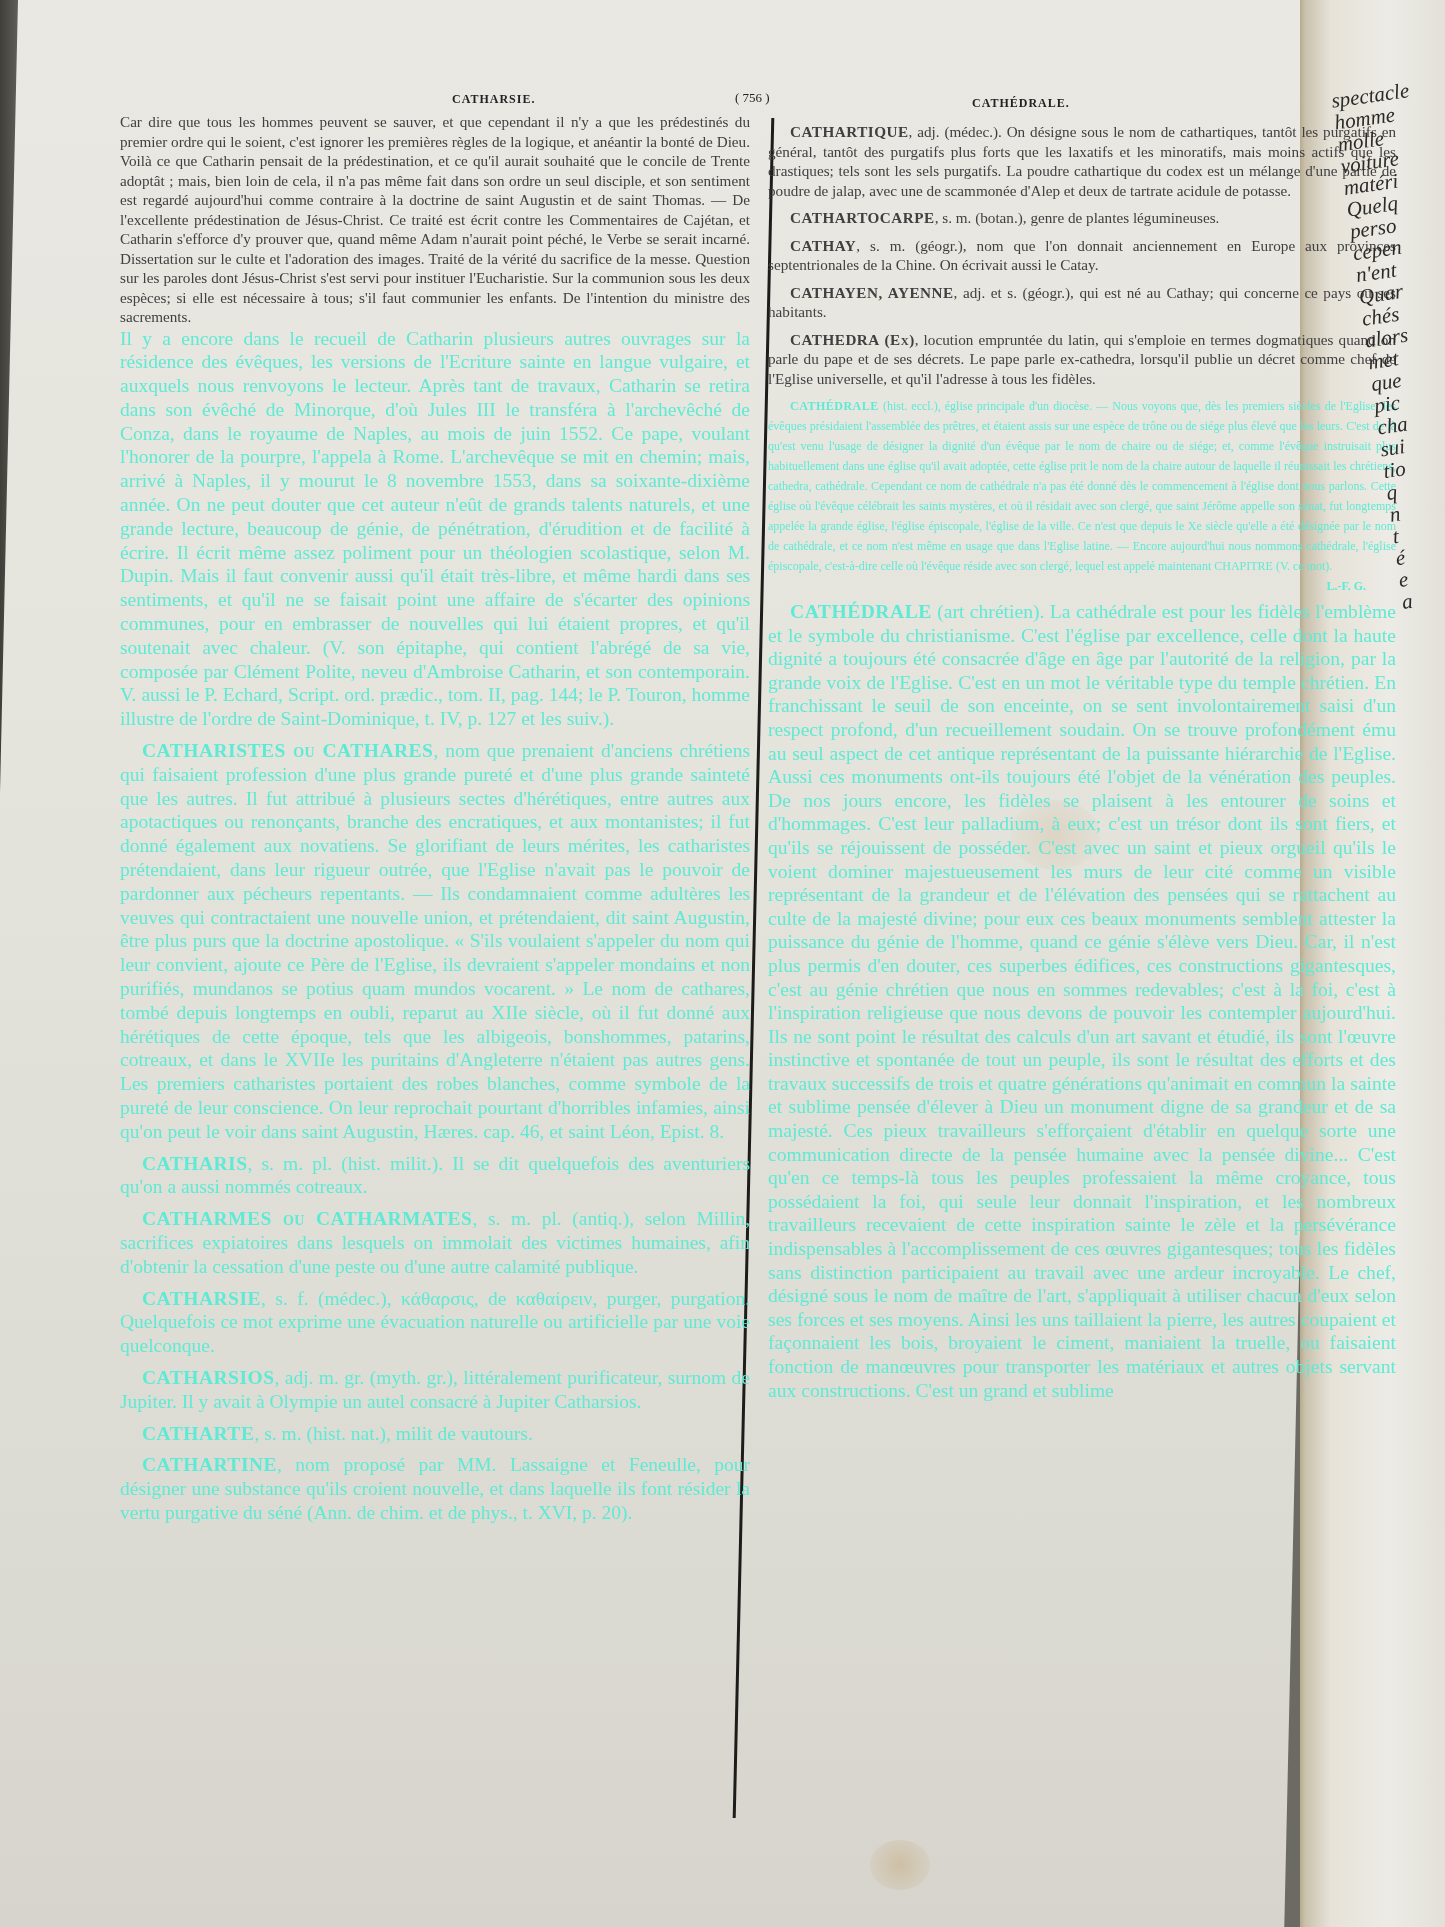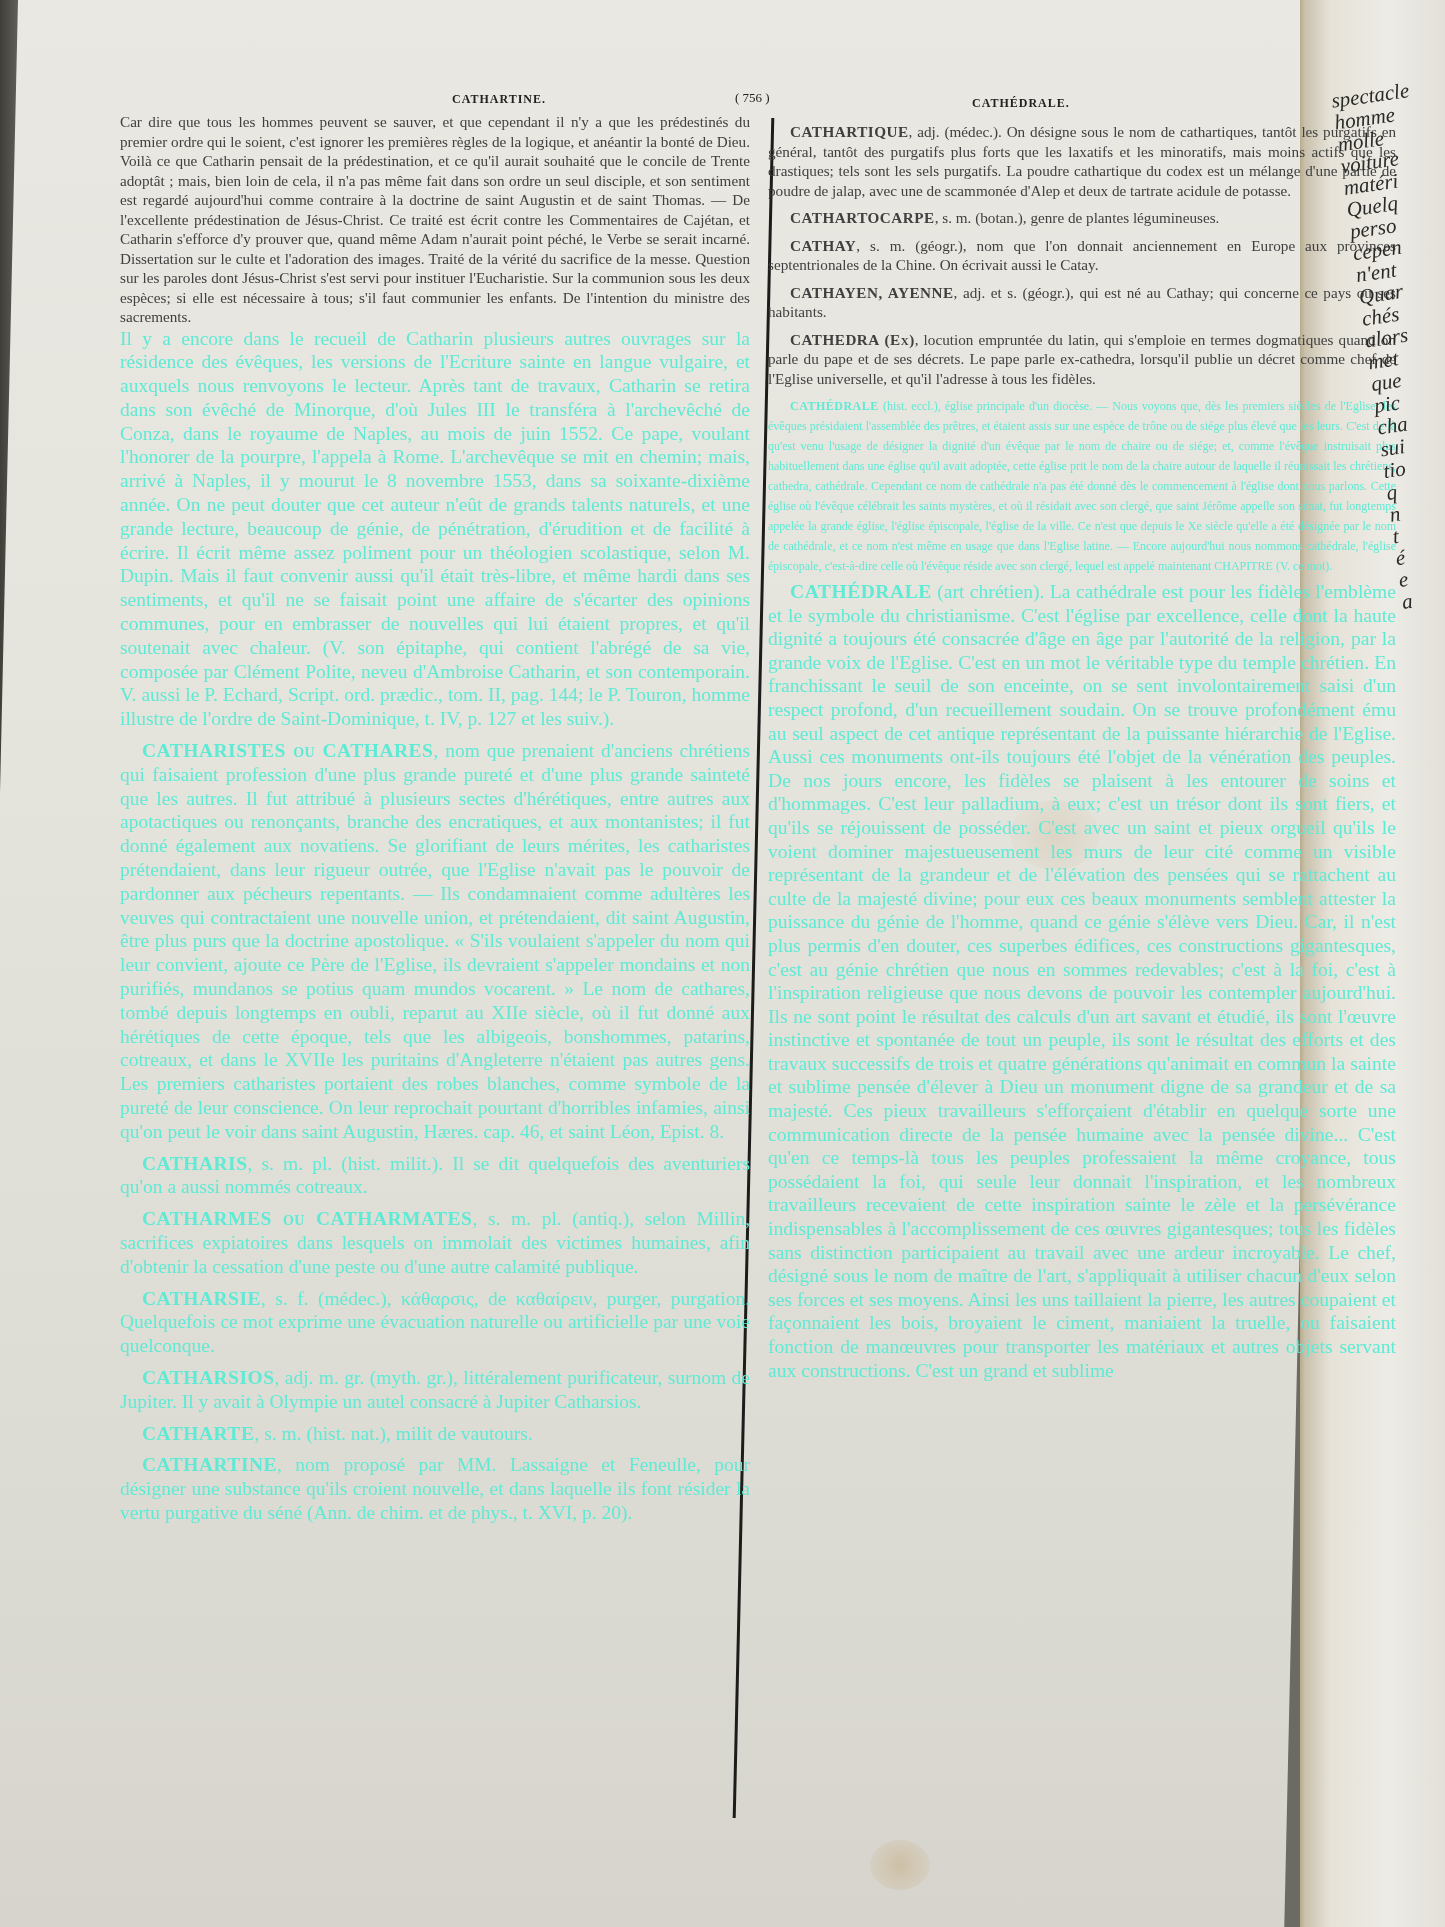--- a/index.html
+++ b/index.html
@@ -33,21 +33,21 @@
 <body>
 
 <div class="bg-left"></div>
 <div class="page"></div>
 <div class="fold"></div>
 <div class="page-right"></div>
 <div class="stain" style="left:870px;top:1840px;width:60px;height:50px;"></div>
 <div class="stain" style="left:1010px;top:800px;width:90px;height:70px;opacity:.5"></div>
 
 <div class="header">
-  <span class="hdr-left">CATHARTINE.</span>
+  <span class="hdr-left">CATHARSIE.</span>
   <span class="hdr-page">( 756 )</span>
   <span class="hdr-right">CATHÉDRALE.</span>
 </div>
 
 <div class="divider"></div>
 
 <div class="col col-left">
   <div class="small">
     <p class="entry" style="text-indent:0;margin-bottom:0">
       <span>Car dire que tous les hommes peuvent se sauver, et que cependant il n'y a que les prédestinés du premier ordre qui le soient, c'est ignorer les premières règles de la logique, et anéantir la bonté de Dieu. Voilà ce que Catharin pensait de la prédestination, et ce qu'il aurait souhaité que le concile de Trente adoptât ; mais, bien loin de cela, il n'a pas même fait dans son ordre un seul disciple, et son sentiment est regardé aujourd'hui comme contraire à la doctrine de saint Augustin et de saint Thomas. —</span>
@@ -74,20 +74,21 @@
 <div class="col col-right">
   <div class="small">
     <p class="entry"><span class="hw">CATHARTIQUE</span>, <span class="gram">adj. (médec.)</span><span>. On désigne sous le nom de cathartiques, tantôt les purgatifs en général, tantôt des purgatifs plus forts que les laxatifs et les minoratifs, mais moins actifs que les drastiques; tels sont les sels purgatifs. La poudre cathartique du codex est un mélange d'une partie de poudre de jalap, avec une de scammonée d'Alep et deux de tartrate acidule de potasse.</span></p>
     <p class="entry"><span class="hw">CATHARTOCARPE</span>, <span class="gram">s. m. (botan.)</span><span>, genre de plantes légumineuses.</span></p>
     <p class="entry"><span class="hw">CATHAY</span>, <span class="gram">s. m. (géogr.)</span><span>, nom que l'on donnait anciennement en Europe aux provinces septentrionales de la Chine. On écrivait aussi le Catay.</span></p>
     <p class="entry"><span class="hw">CATHAYEN, AYENNE</span>, <span class="gram">adj. et s. (géogr.)</span><span>, qui est né au Cathay; qui concerne ce pays ou ses habitants.</span></p>
     <p class="entry"><span class="hw">CATHEDRA (Ex)</span><span>, locution empruntée du latin, qui s'emploie en termes dogmatiques quand on parle du pape et de ses décrets. Le pape parle ex-cathedra, lorsqu'il publie un décret comme chef de l'Eglise universelle, et qu'il l'adresse à tous les fidèles.</span></p>
   </div>
   <div class="big" style="font-size:12px;line-height:20px;">
     <p class="entry" style="margin-bottom:0"><span class="hw">CATHÉDRALE</span> <span class="gram">(hist. eccl.)</span><span>, église principale d'un diocèse. — Nous voyons que, dès les premiers siècles de l'Eglise, les évêques présidaient l'assemblée des prêtres, et étaient assis sur une espèce de trône ou de siége plus élevé que les leurs. C'est de là qu'est venu l'usage de désigner la dignité d'un évêque par le nom de chaire ou de siége; et, comme l'évêque instruisait plus habituellement dans une église qu'il avait adoptée, cette église prit le nom de la chaire autour de laquelle il réunissait les chrétiens, cathedra, cathédrale. Cependant ce nom de cathédrale n'a pas été donné dès le commencement à l'église dont nous parlons. Cette église où l'évêque célébrait les saints mystères, et où il résidait avec son clergé, que saint Jérôme appelle son sénat, fut longtemps appelée la grande église, l'église épiscopale, l'église de la ville. Ce n'est que depuis le Xe siècle qu'elle a été désignée par le nom de cathédrale, et ce nom n'est même en usage que dans l'Eglise latine. — Encore aujourd'hui nous nommons cathédrale, l'église épiscopale, c'est-à-dire celle où l'évêque réside avec son clergé, lequel est appelé maintenant CHAPITRE (V. ce mot).</span></p>
+    <div class="sign">L.-F. G.</div>
   </div>
   <div class="big" style="font-size:19.6px;line-height:23.6px;margin-top:4px;">
     <p class="entry"><span class="hw">CATHÉDRALE</span> <span class="gram">(art chrétien)</span><span>. La cathédrale est pour les fidèles l'emblème et le symbole du christianisme. C'est l'église par excellence, celle dont la haute dignité a toujours été consacrée d'âge en âge par l'autorité de la religion, par la grande voix de l'Eglise. C'est en un mot le véritable type du temple chrétien. En franchissant le seuil de son enceinte, on se sent involontairement saisi d'un respect profond, d'un recueillement soudain. On se trouve profondément ému au seul aspect de cet antique représentant de la puissante hiérarchie de l'Eglise. Aussi ces monuments ont-ils toujours été l'objet de la vénération des peuples. De nos jours encore, les fidèles se plaisent à les entourer de soins et d'hommages. C'est leur palladium, à eux; c'est un trésor dont ils sont fiers, et qu'ils se réjouissent de posséder. C'est avec un saint et pieux orgueil qu'ils le voient dominer majestueusement les murs de leur cité comme un visible représentant de la grandeur et de l'élévation des pensées qui se rattachent au culte de la majesté divine; pour eux ces beaux monuments semblent attester la puissance du génie de l'homme, quand ce génie s'élève vers Dieu. Car, il n'est plus permis d'en douter, ces superbes édifices, ces constructions gigantesques, c'est au génie chrétien que nous en sommes redevables; c'est à la foi, c'est à l'inspiration religieuse que nous devons de pouvoir les contempler aujourd'hui. Ils ne sont point le résultat des calculs d'un art savant et étudié, ils sont l'œuvre instinctive et spontanée de tout un peuple, ils sont le résultat des efforts et des travaux successifs de trois et quatre générations qu'animait en commun la sainte et sublime pensée d'élever à Dieu un monument digne de sa grandeur et de sa majesté. Ces pieux travailleurs s'efforçaient d'établir en quelque sorte une communication directe de la pensée humaine avec la pensée divine... C'est qu'en ce temps-là tous les peuples professaient la même croyance, tous possédaient la foi, qui seule leur donnait l'inspiration, et les nombreux travailleurs recevaient de cette inspiration sainte le zèle et la persévérance indispensables à l'accomplissement de ces œuvres gigantesques; tous les fidèles sans distinction participaient au travail avec une ardeur incroyable. Le chef, désigné sous le nom de maître de l'art, s'appliquait à utiliser chacun d'eux selon ses forces et ses moyens. Ainsi les uns taillaient la pierre, les autres coupaient et façonnaient les bois, broyaient le ciment, maniaient la truelle, ou faisaient fonction de manœuvres pour transporter les matériaux et autres objets servant aux constructions. C'est un grand et sublime</span></p>
   </div>
 </div>
 
 <div class="ghost">
   <span>spectacle</span>
   <span>homme</span>
   <span>molle</span>

